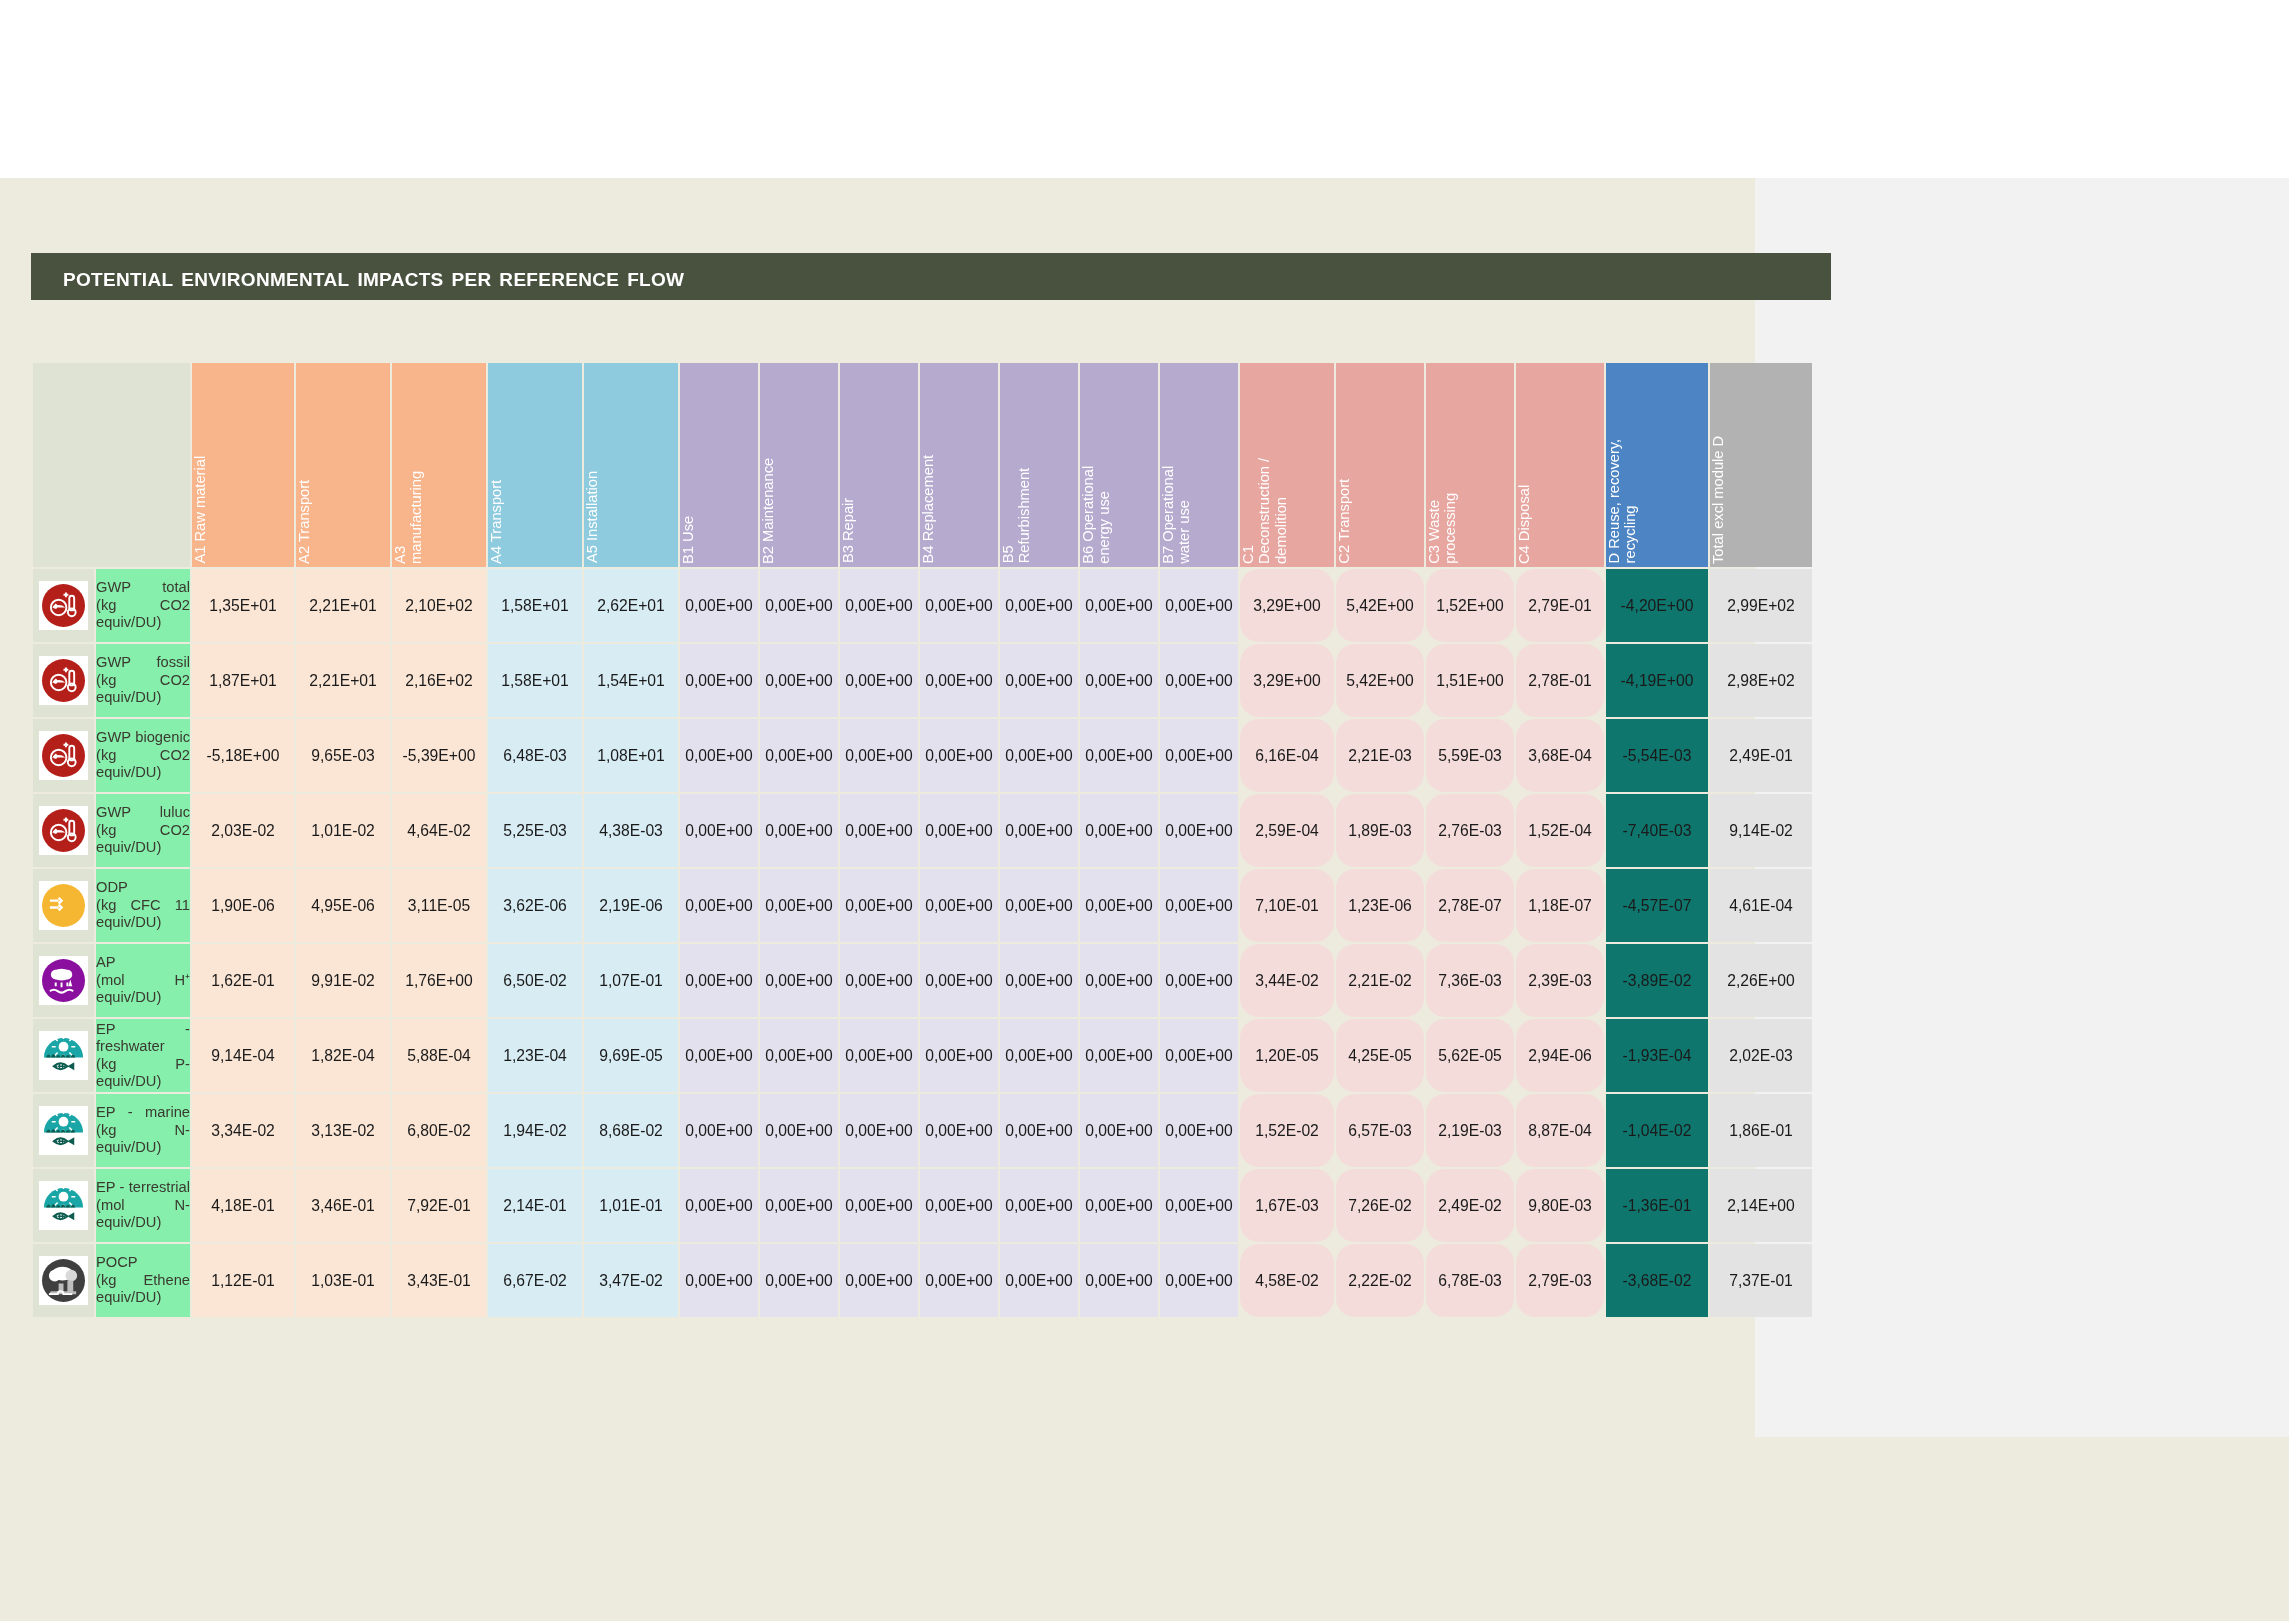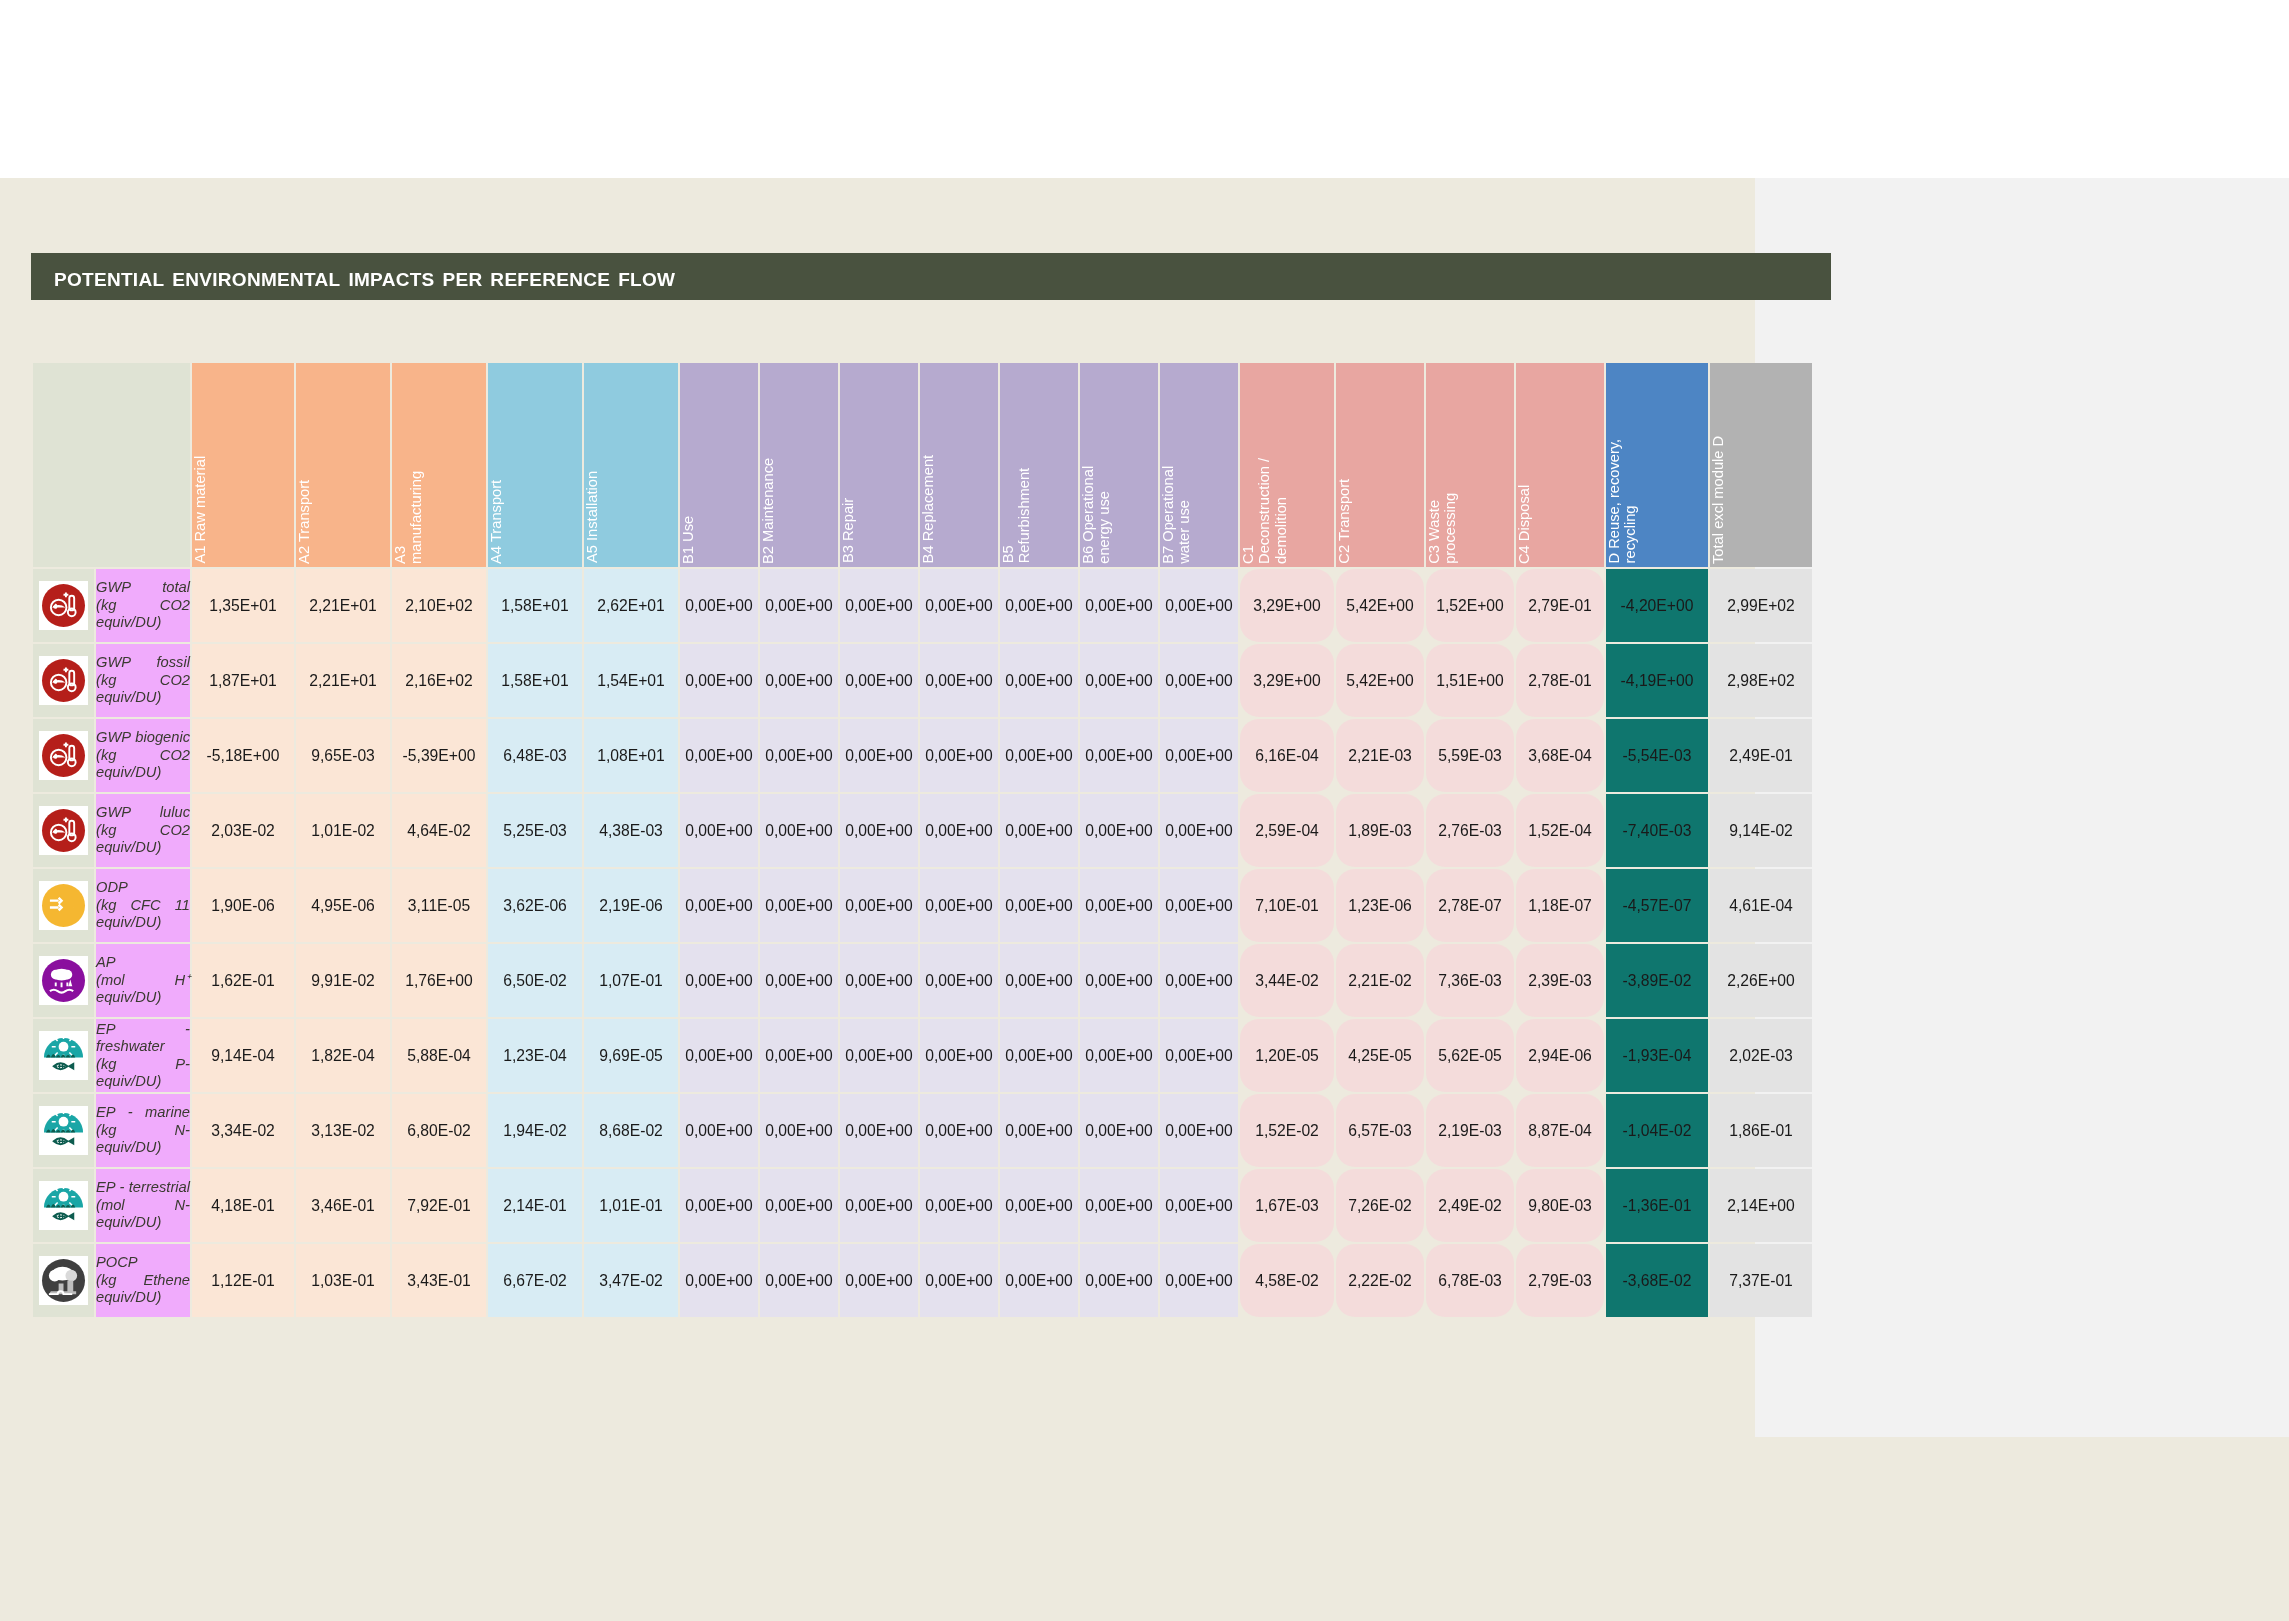--- a/index.html
+++ b/index.html
@@ -32,21 +32,21 @@
     position: absolute; left: 31px; top: 253px;
     width: 1800px; height: 47px;
     background: #49523f;
     display: flex; align-items: center;
   }
   .title-text {
     color: #ffffff;
     font-size: 27.4px;
     font-weight: bold;
     letter-spacing: 0.3px;
-    padding-left: 23px;
+    padding-left: 32px;
     font-variant: small-caps;
     text-transform: lowercase;
     white-space: nowrap;
   }
 
   
   .table-wrap {
     position: absolute; left: 31px; top: 361px;
   }
   table.impacts {
@@ -102,24 +102,23 @@
   .sub-blank  { background: #dfe3d4; }
 
   
   td.icon-cell {
     background: #dfe3d4;
     width: 61px;
     text-align: center;
     vertical-align: middle;
   }
   td.label-cell {
-    background: #f0abfc;
+    background: #86efac;
     width: 94px;
     font-size: 14.7px;
-    font-style: italic;
     color: #3a3a30;
     text-align: justify;
     text-align-last: justify;
     line-height: 1.18;
     padding: 3.9px 5.9px 3.9px 3.9px;
     vertical-align: middle;
     white-space: pre-line;
   }
   td.val {
     font-size: 15.7px;

